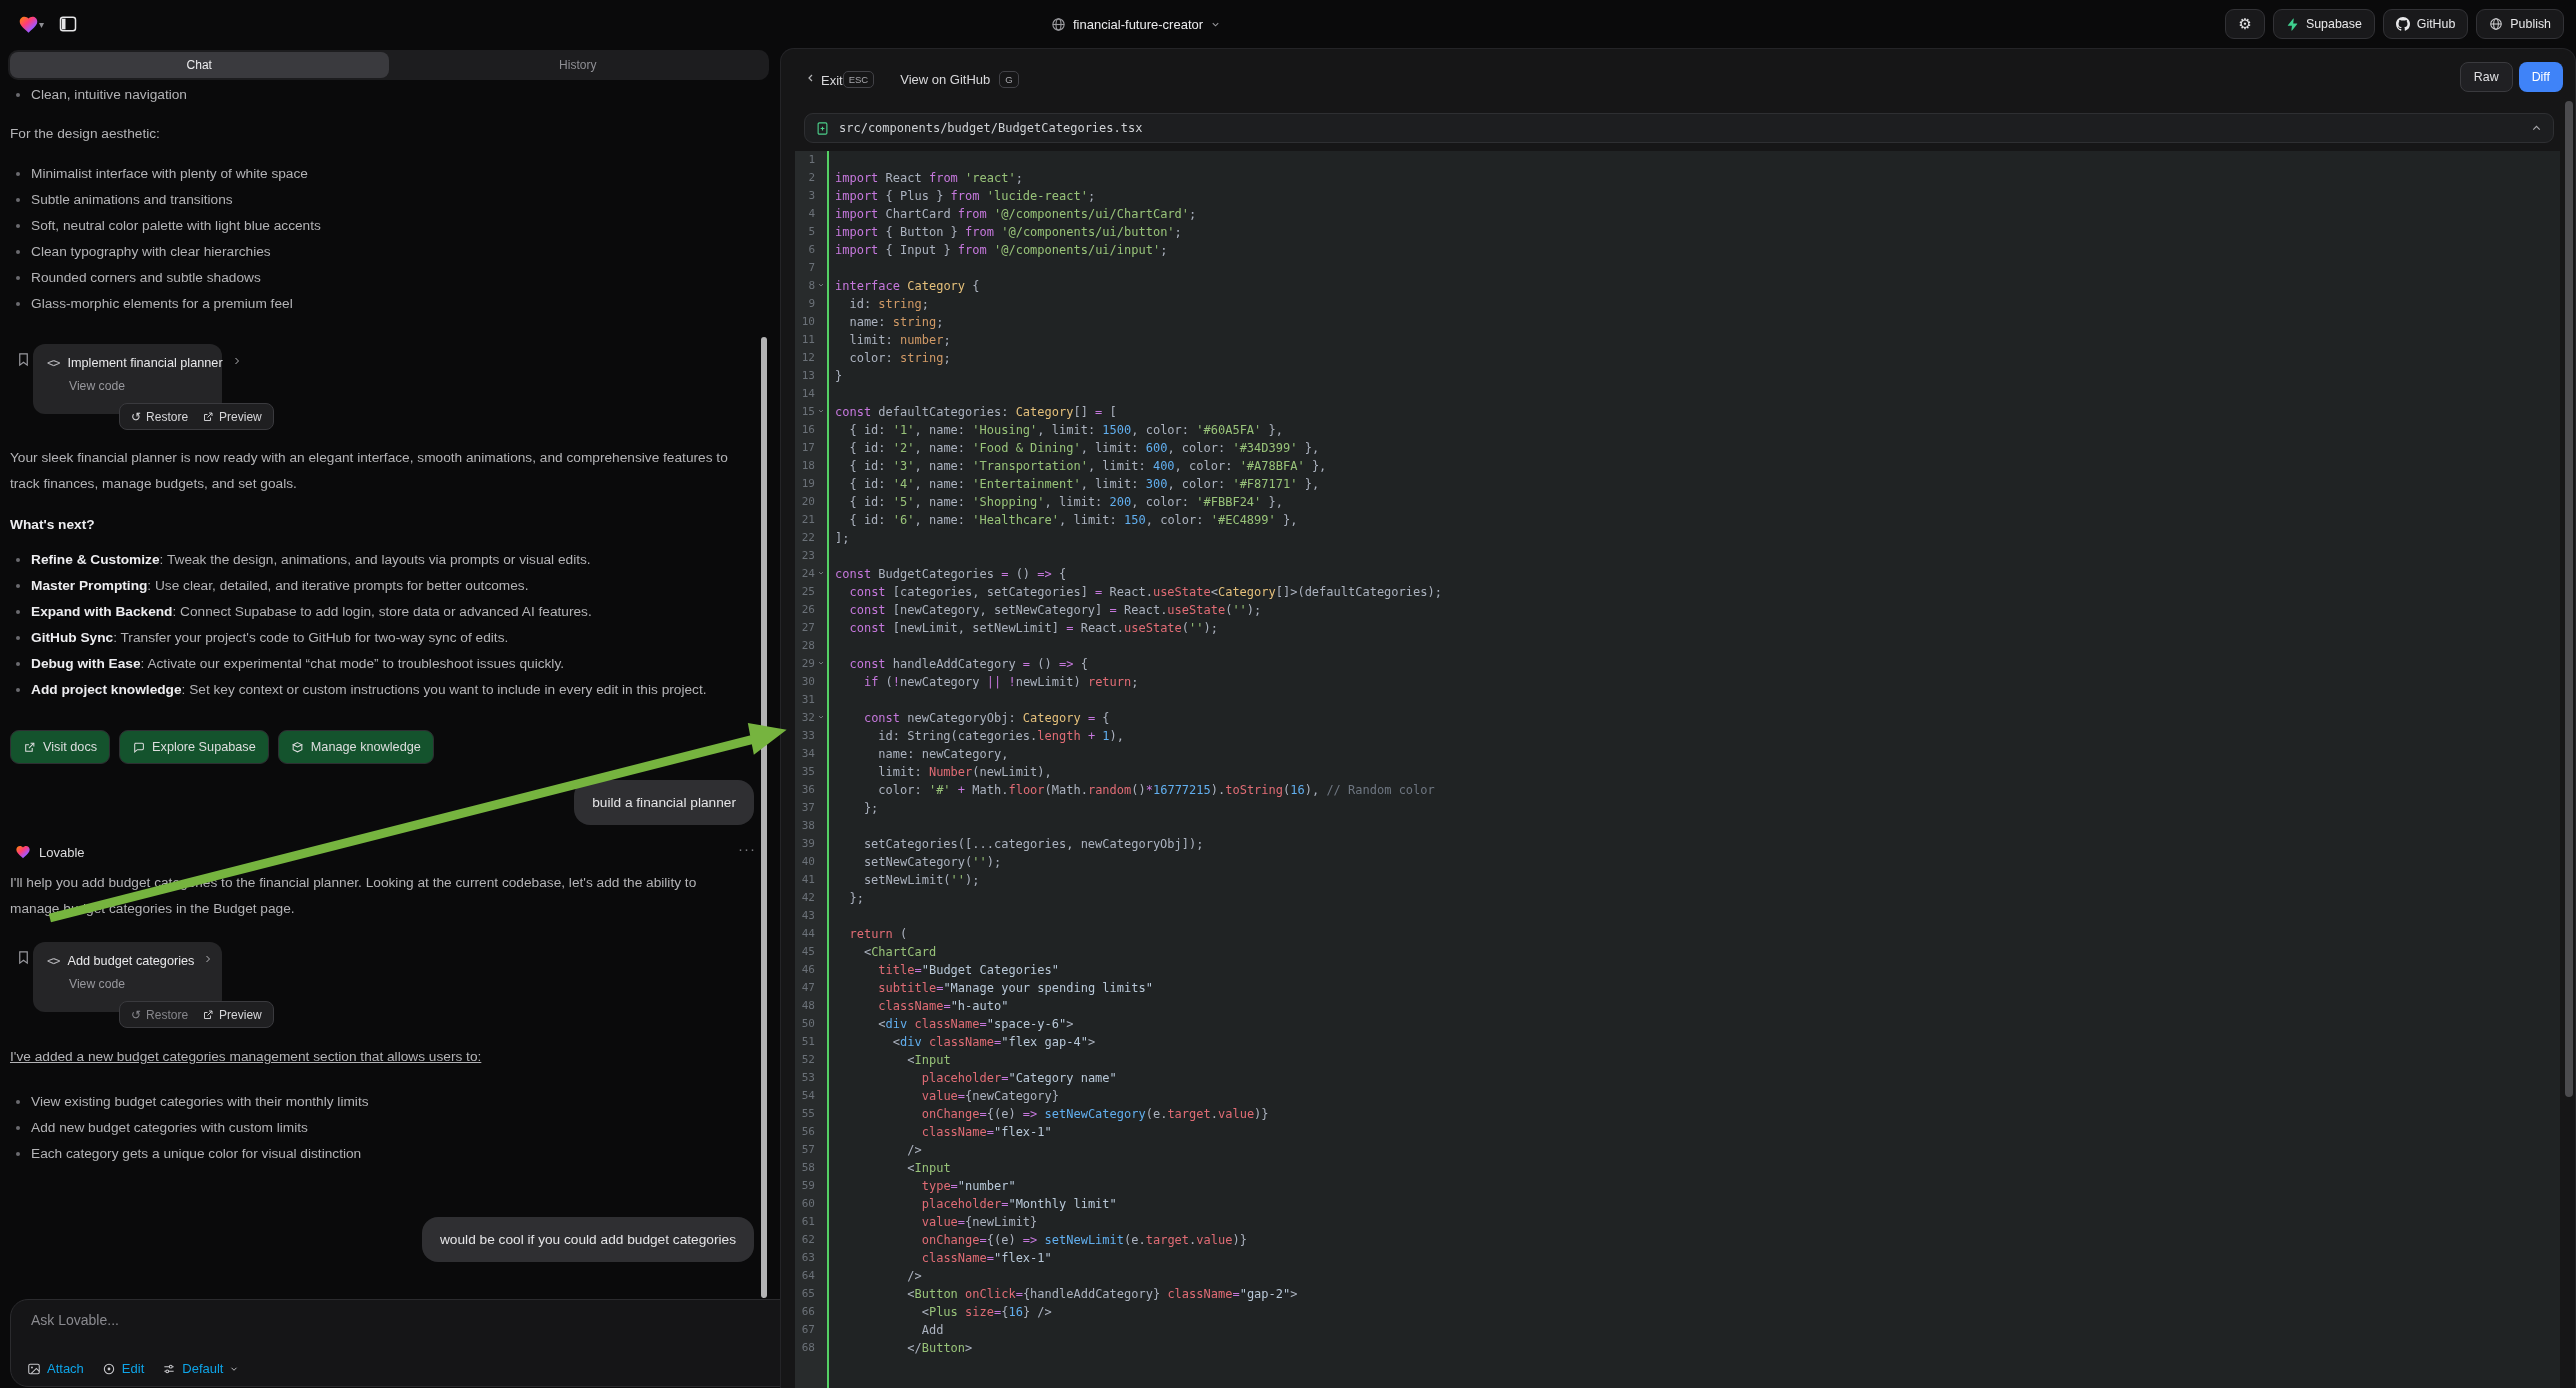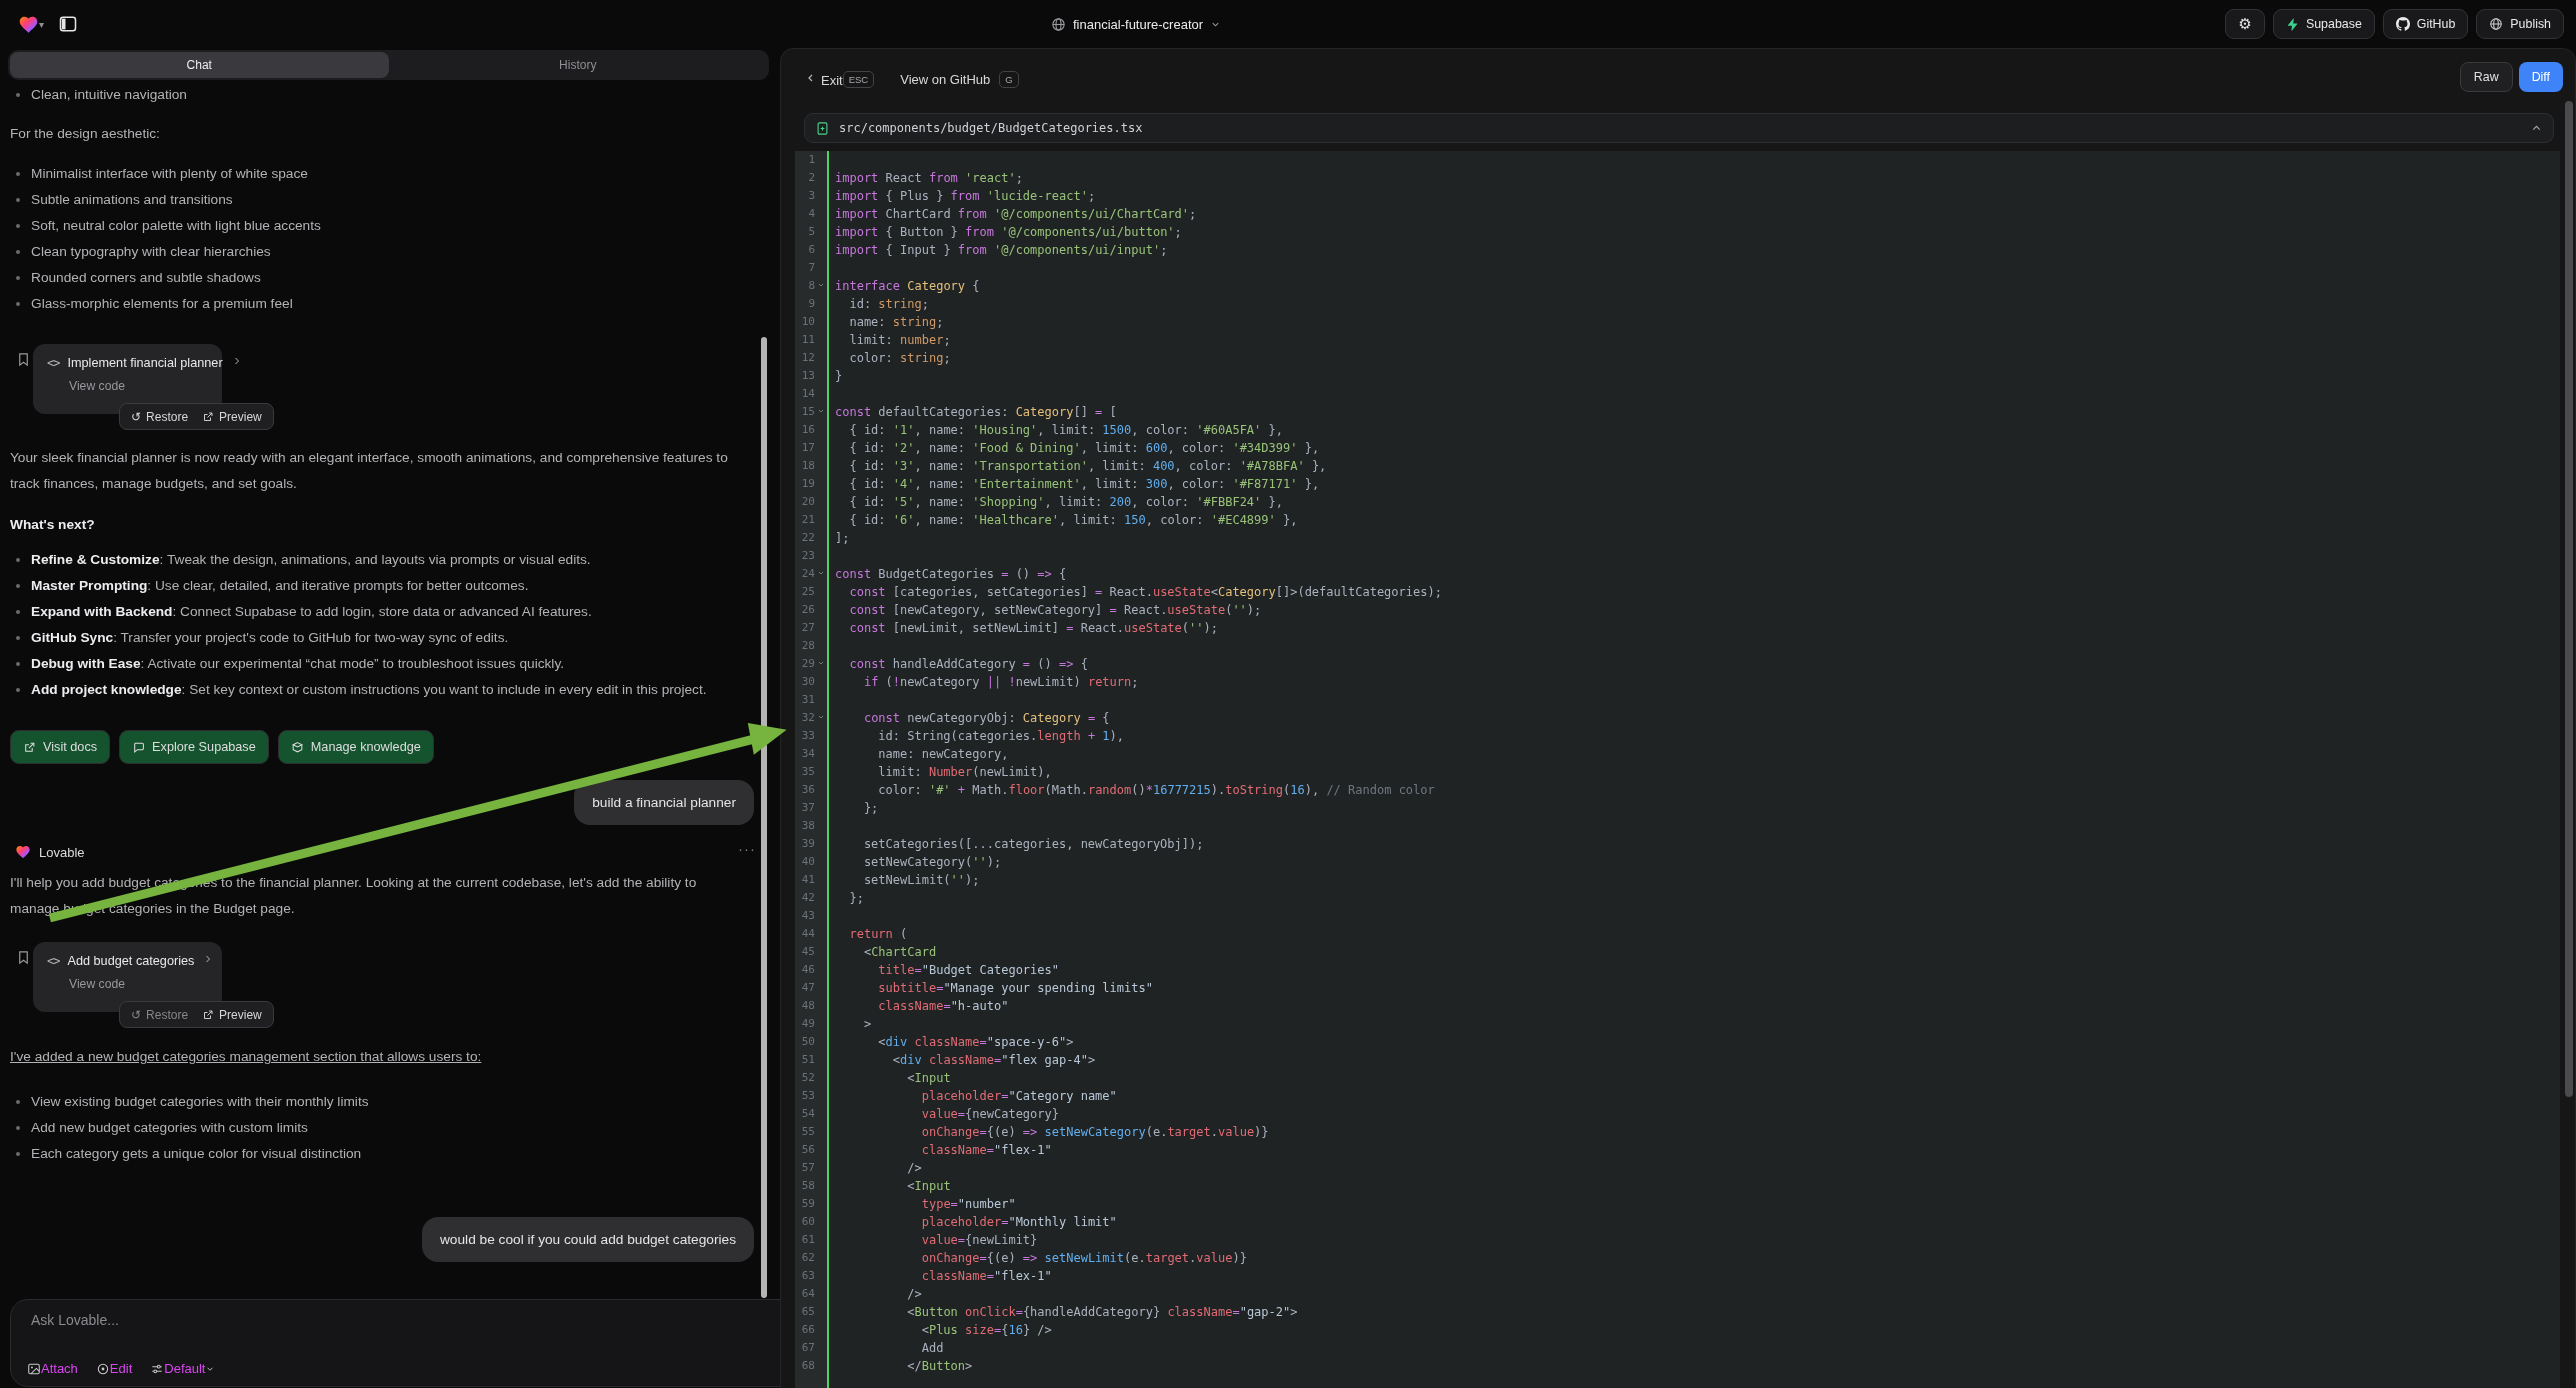--- a/index.html
+++ b/index.html
@@ -68,21 +68,21 @@
   #chat-scrollbar{position:absolute;left:761px;top:289px;width:6px;height:961px;background:#d2d2d4;
     border-radius:3px;opacity:.85;cursor:pointer;}
 
   
   #composer{position:absolute;left:10px;top:1251px;width:875px;height:88px;background:#151517;
     border:1px solid #2b2b2e;border-radius:18px;}
   #composer input{position:absolute;left:20px;top:12px;width:597px;background:transparent;border:none;outline:none;
     color:#e6e6e8;font-size:14px;font-family:"Liberation Sans",sans-serif;}
   #composer input::placeholder{color:#8a8a8f;}
   #comp-row{position:absolute;left:16px;bottom:10px;display:flex;align-items:center;gap:18px;}
-  .comp-btn{display:flex;align-items:center;gap:0;background:none;border:none;color:#d946ef;font-size:13px;cursor:pointer;}
+  .comp-btn{display:flex;align-items:center;gap:6px;background:none;border:none;color:#0ea5e9;font-size:13px;cursor:pointer;}
   #send-btn{position:absolute;right:14px;bottom:9px;width:27px;height:27px;border-radius:50%;background:#69696d;
     border:none;display:flex;align-items:center;justify-content:center;cursor:pointer;}
 
   
   #codepanel{position:absolute;left:780px;top:48px;right:0;bottom:0;background:#161617;
     border-radius:14px 14px 0 0;border:1px solid #242427;border-bottom:none;}
   #codeheader{position:absolute;left:0;top:0;right:0;height:57px;display:flex;align-items:center;}
   #ch-left{display:flex;align-items:flex-end;margin-left:20px;}
   .ch-label{color:#d9d9dc;font-size:13px;}
   .kbd{border:1px solid #424247;border-radius:5px;padding:2px 5px;font-size:9.5px;color:#a8a8ad;}
@@ -431,21 +431,20 @@
           <div class="crow"><span class="cnum">39</span><span class="ctext"><span class="tk-p">    setCategories([...categories, newCategoryObj]);</span></span></div>
           <div class="crow"><span class="cnum">40</span><span class="ctext"><span class="tk-p">    setNewCategory(</span><span class="tk-s">''</span><span class="tk-p">);</span></span></div>
           <div class="crow"><span class="cnum">41</span><span class="ctext"><span class="tk-p">    setNewLimit(</span><span class="tk-s">''</span><span class="tk-p">);</span></span></div>
           <div class="crow"><span class="cnum">42</span><span class="ctext"><span class="tk-p">  };</span></span></div>
           <div class="crow"><span class="cnum">43</span><span class="ctext"></span></div>
           <div class="crow"><span class="cnum">44</span><span class="ctext"><span class="tk-p">  </span><span class="tk-r">return</span><span class="tk-p"> (</span></span></div>
           <div class="crow"><span class="cnum">45</span><span class="ctext"><span class="tk-p">    &lt;</span><span class="tk-g">ChartCard</span></span></div>
           <div class="crow"><span class="cnum">46</span><span class="ctext"><span class="tk-p">      </span><span class="tk-a">title</span><span class="tk-k">=</span><span class="tk-j">"Budget Categories"</span></span></div>
           <div class="crow"><span class="cnum">47</span><span class="ctext"><span class="tk-p">      </span><span class="tk-a">subtitle</span><span class="tk-k">=</span><span class="tk-j">"Manage your spending limits"</span></span></div>
           <div class="crow"><span class="cnum">48</span><span class="ctext"><span class="tk-p">      </span><span class="tk-a">className</span><span class="tk-k">=</span><span class="tk-j">"h-auto"</span></span></div>
-          <div class="crow"><span class="cnum">49</span><span class="ctext"><span class="tk-p">    &gt;</span></span></div>
           <div class="crow"><span class="cnum">50</span><span class="ctext"><span class="tk-p">      &lt;</span><span class="tk-d">div</span><span class="tk-p"> </span><span class="tk-a">className</span><span class="tk-k">=</span><span class="tk-j">"space-y-6"</span><span class="tk-p">&gt;</span></span></div>
           <div class="crow"><span class="cnum">51</span><span class="ctext"><span class="tk-p">        &lt;</span><span class="tk-d">div</span><span class="tk-p"> </span><span class="tk-a">className</span><span class="tk-k">=</span><span class="tk-j">"flex gap-4"</span><span class="tk-p">&gt;</span></span></div>
           <div class="crow"><span class="cnum">52</span><span class="ctext"><span class="tk-p">          &lt;</span><span class="tk-g">Input</span></span></div>
           <div class="crow"><span class="cnum">53</span><span class="ctext"><span class="tk-p">            </span><span class="tk-a">placeholder</span><span class="tk-k">=</span><span class="tk-j">"Category name"</span></span></div>
           <div class="crow"><span class="cnum">54</span><span class="ctext"><span class="tk-p">            </span><span class="tk-a">value</span><span class="tk-k">=</span><span class="tk-p">{newCategory}</span></span></div>
           <div class="crow"><span class="cnum">55</span><span class="ctext"><span class="tk-p">            </span><span class="tk-a">onChange</span><span class="tk-k">=</span><span class="tk-p">{(e) </span><span class="tk-k">=&gt;</span><span class="tk-p"> </span><span class="tk-f">setNewCategory</span><span class="tk-p">(e.</span><span class="tk-m">target</span><span class="tk-p">.</span><span class="tk-m">value</span><span class="tk-p">)}</span></span></div>
           <div class="crow"><span class="cnum">56</span><span class="ctext"><span class="tk-p">            </span><span class="tk-a">className</span><span class="tk-k">=</span><span class="tk-j">"flex-1"</span></span></div>
           <div class="crow"><span class="cnum">57</span><span class="ctext"><span class="tk-p">          /&gt;</span></span></div>
           <div class="crow"><span class="cnum">58</span><span class="ctext"><span class="tk-p">          &lt;</span><span class="tk-g">Input</span></span></div>
           <div class="crow"><span class="cnum">59</span><span class="ctext"><span class="tk-p">            </span><span class="tk-a">type</span><span class="tk-k">=</span><span class="tk-j">"number"</span></span></div>

